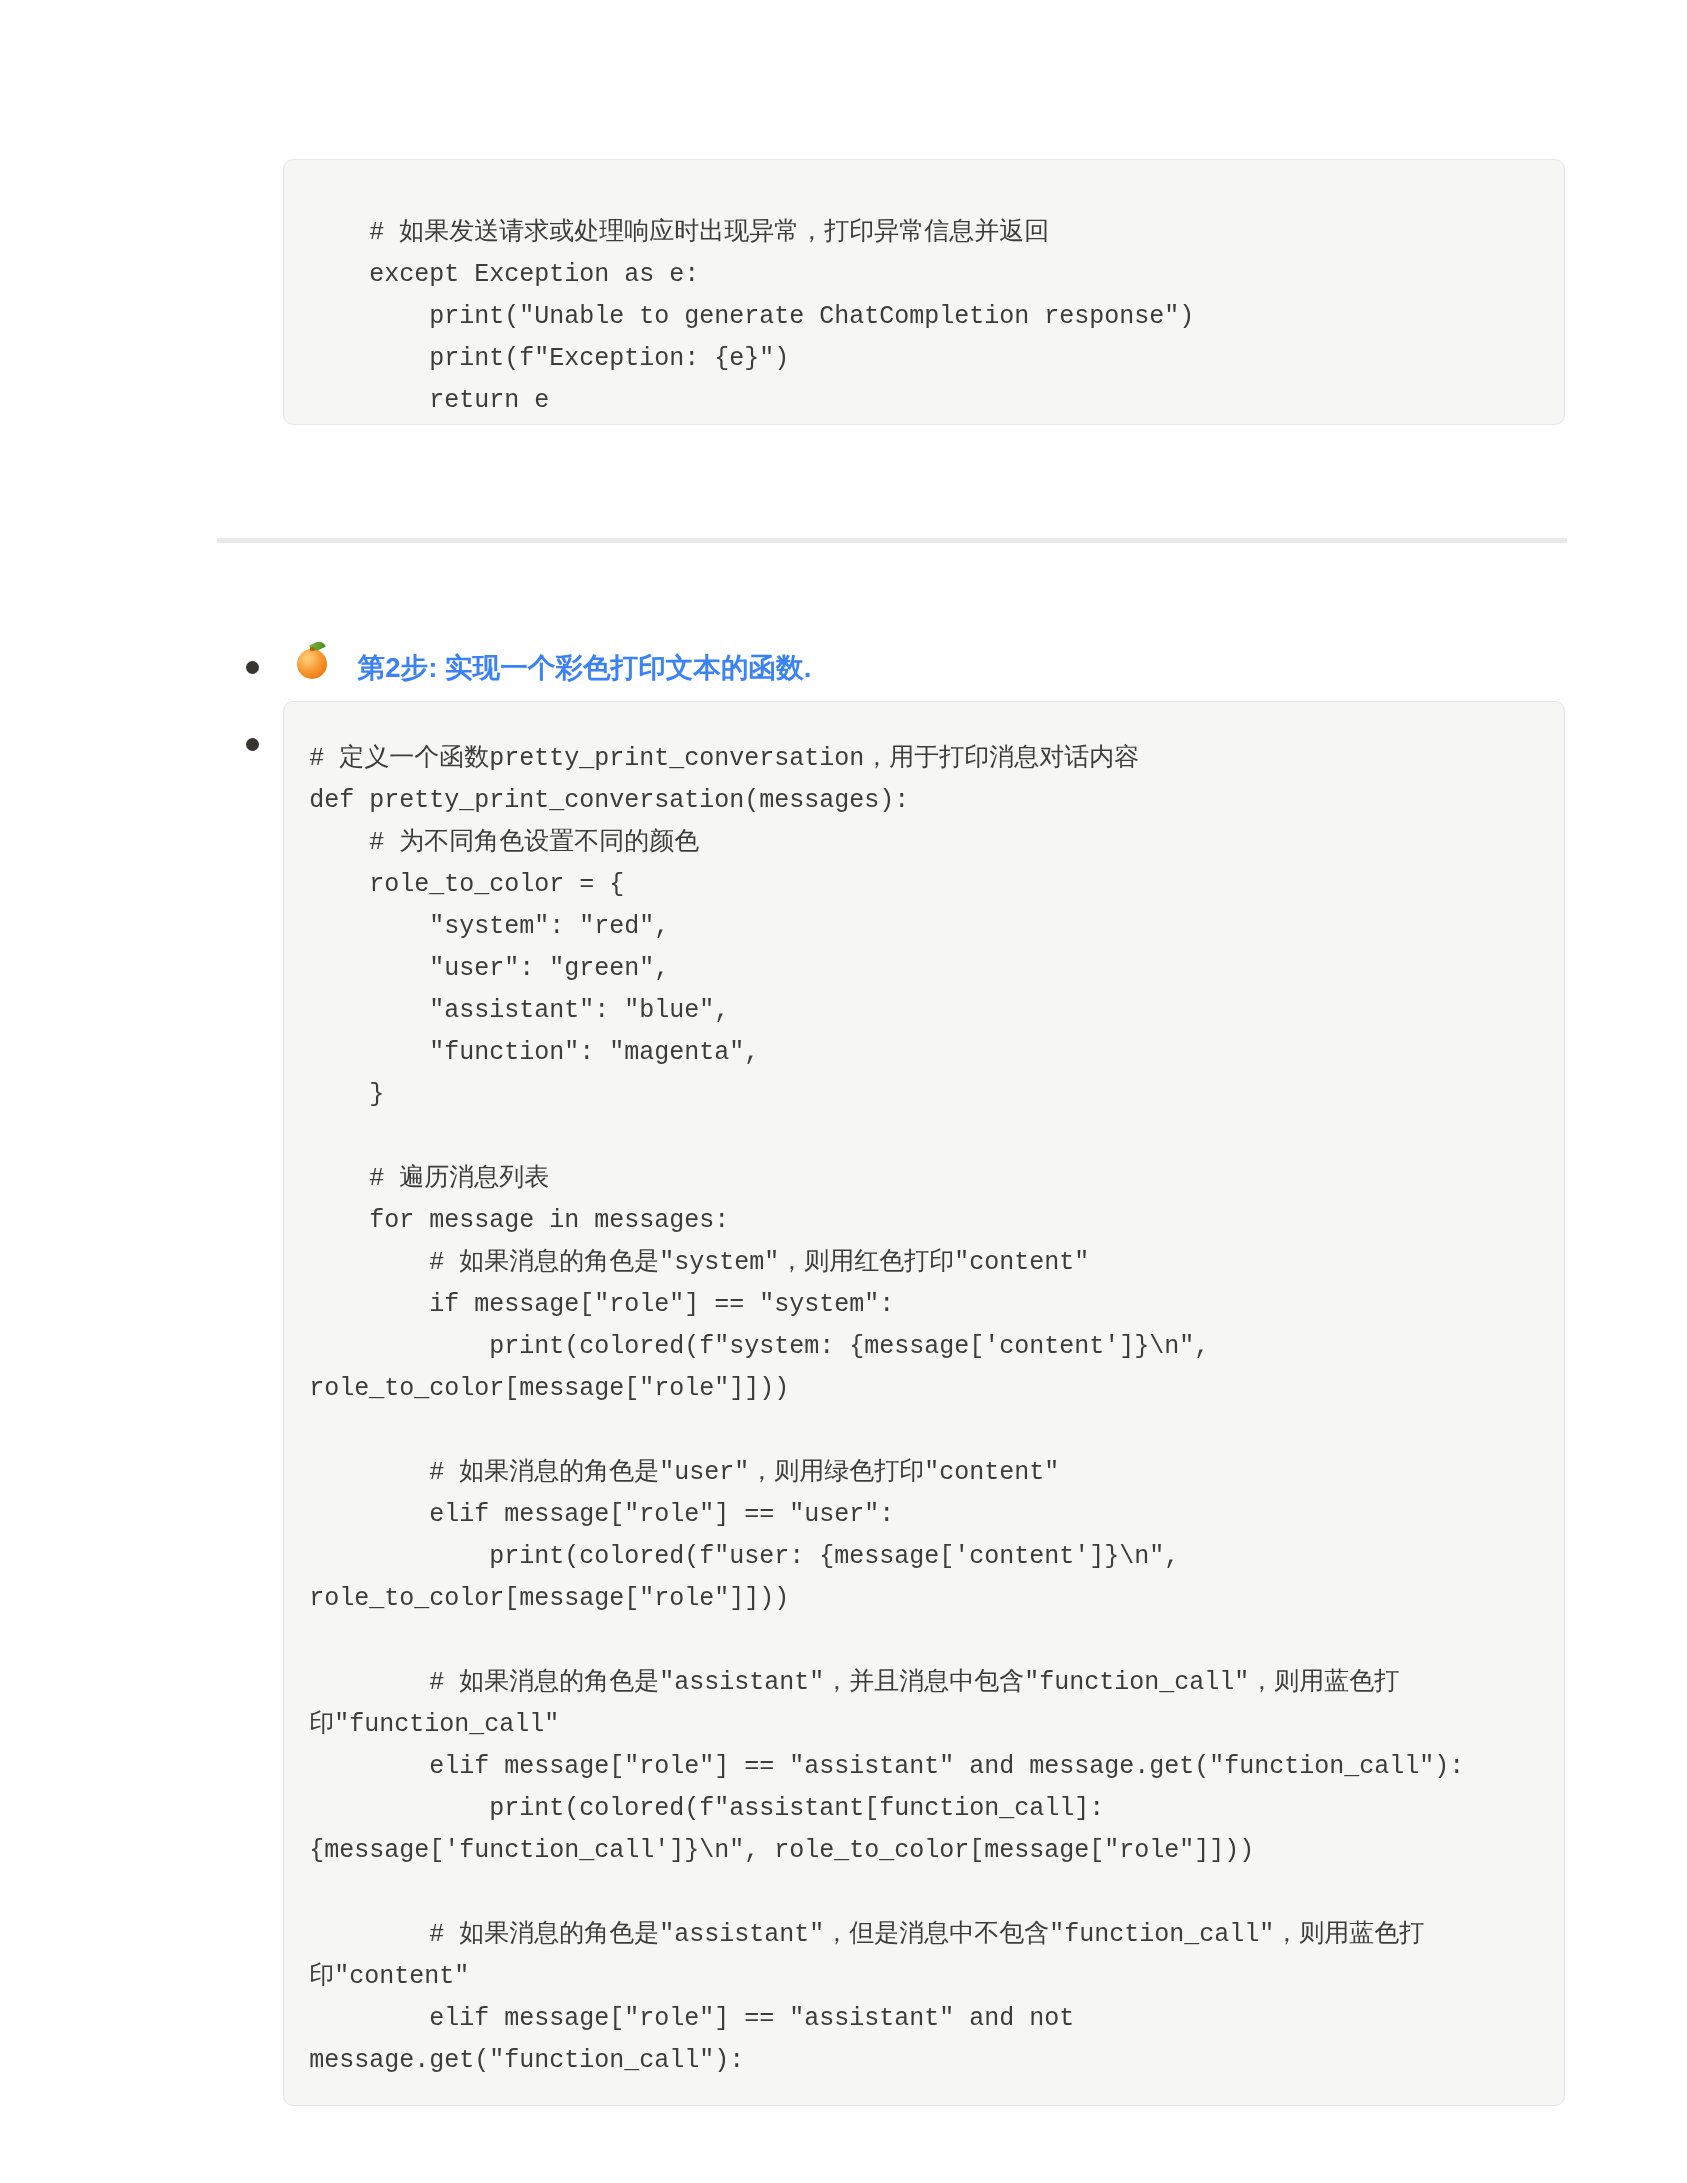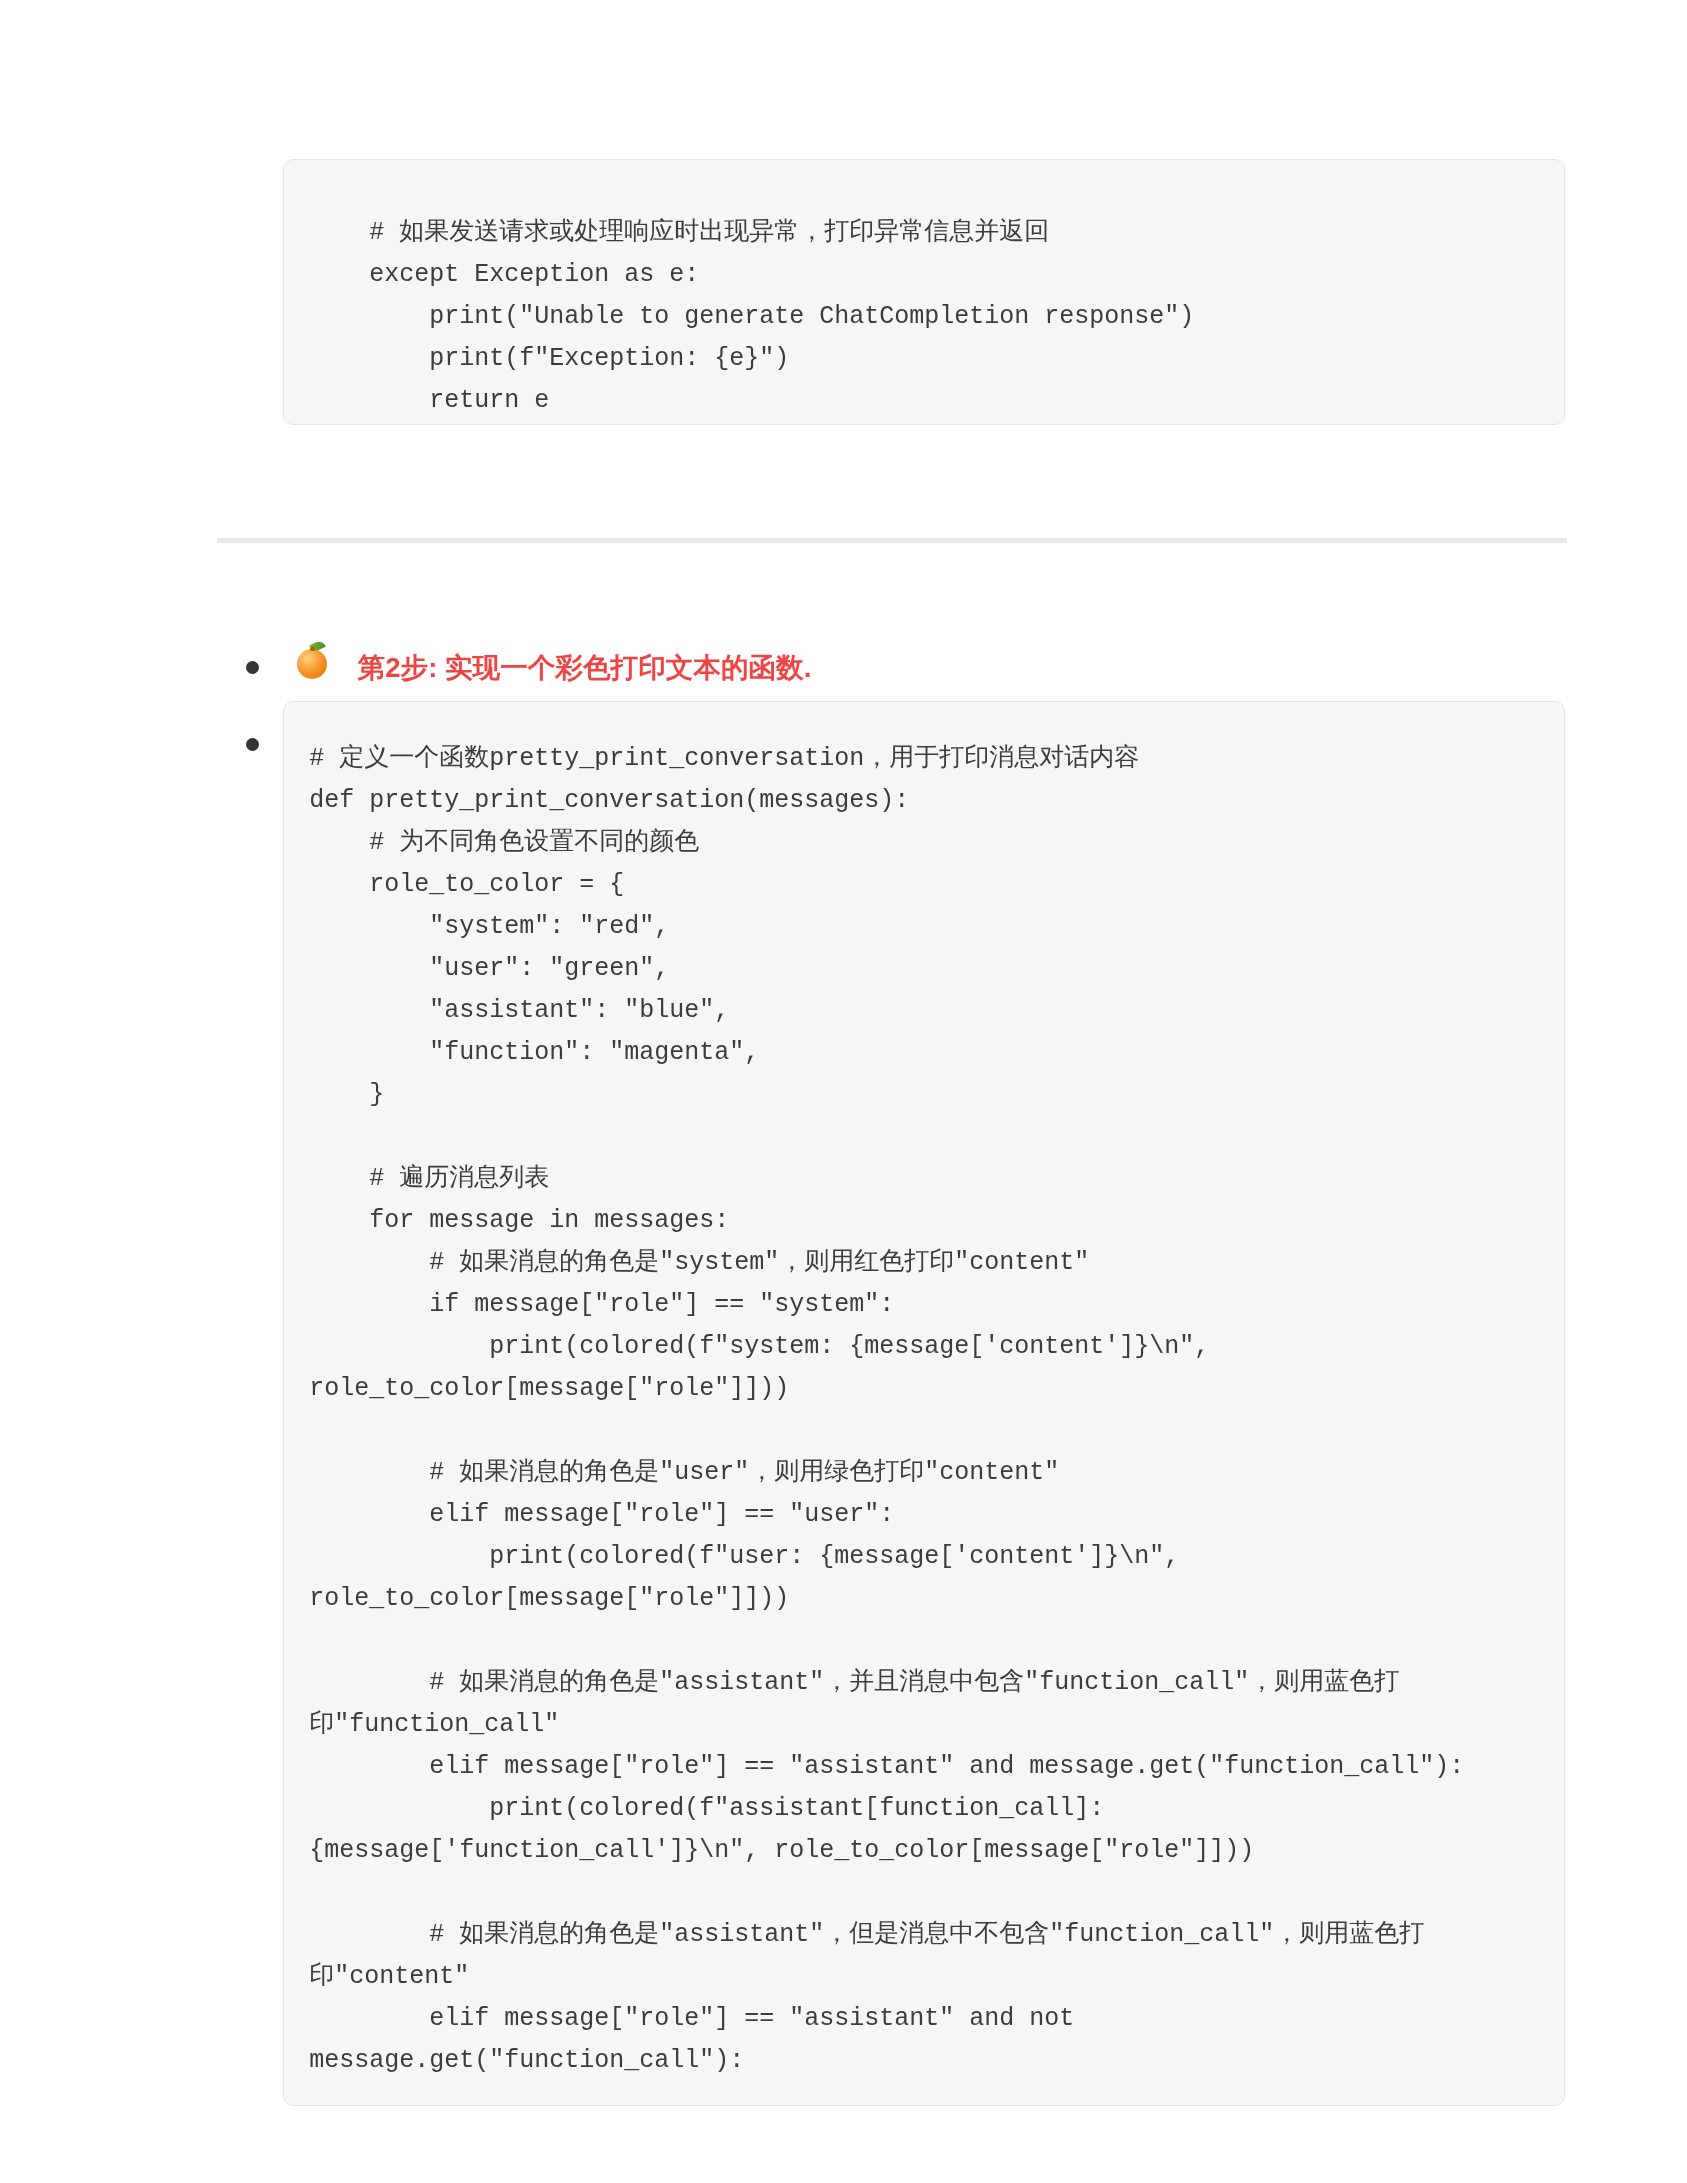--- a/index.html
+++ b/index.html
@@ -88,21 +88,21 @@
     top: -1.7px;
     left: 13.2px;
     width: 4.4px;
     height: 4.4px;
     border-radius: 50%;
     background: #b85c05;
   }
   #heading-text {
     font-size: 27.6px;
     font-weight: 700;
-    color: #ef4444;
+    color: #3b82f6;
     letter-spacing: 0px;
     white-space: nowrap;
   }
 </style>
 </head>
 <body>
 
 <div id="canvas">
 
   <div id="code-block-top" class="code-block">

